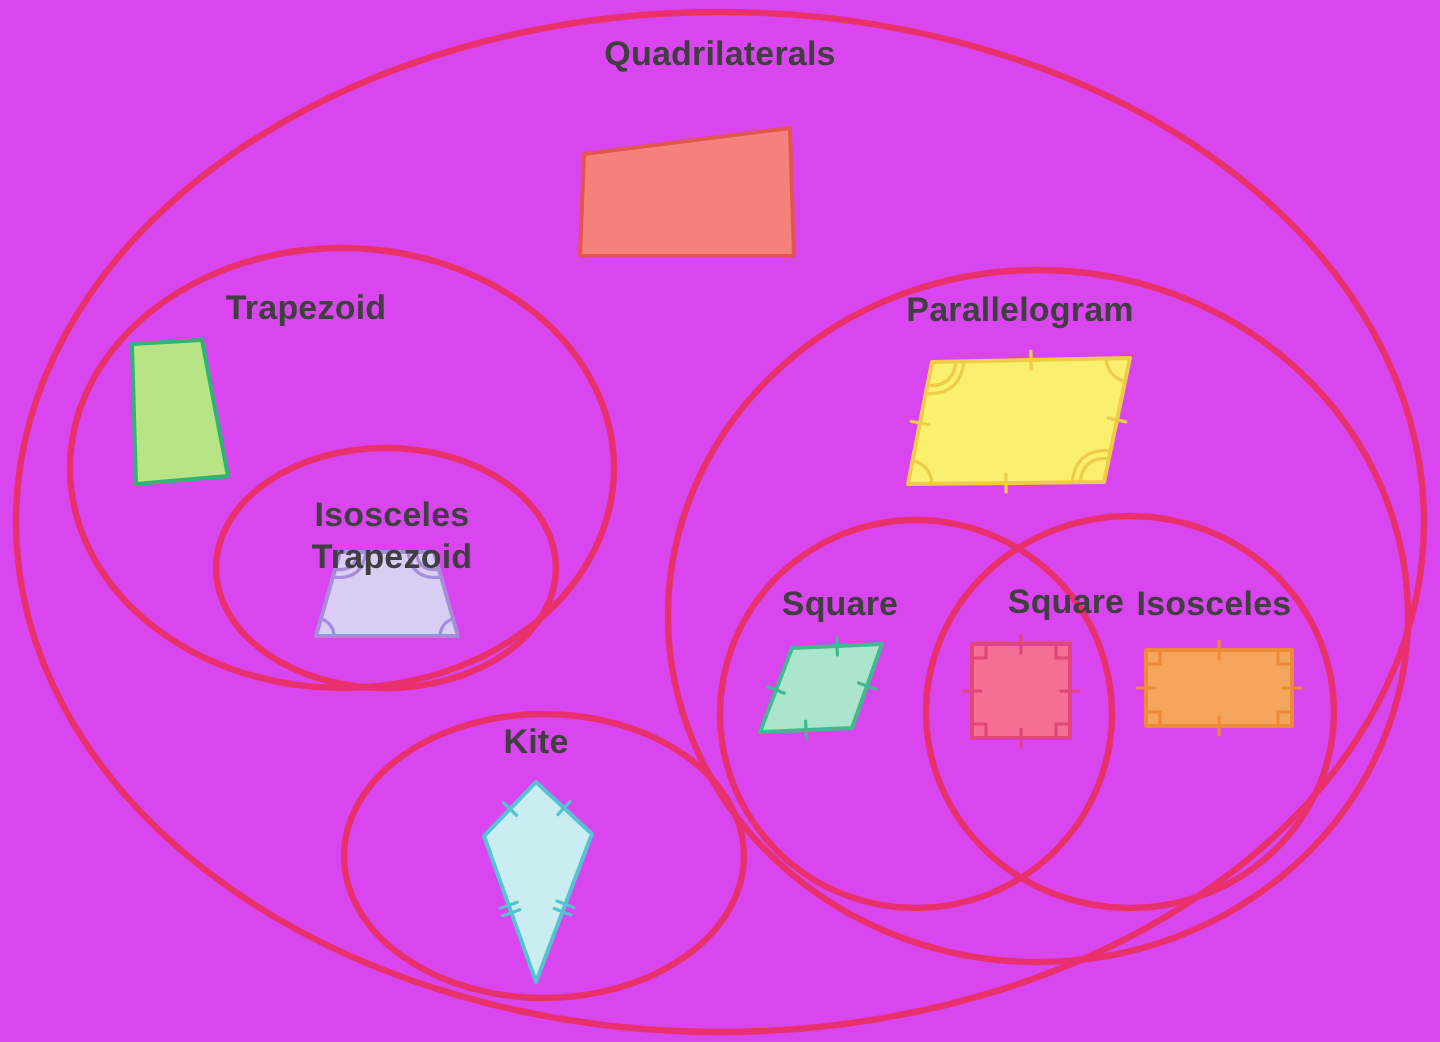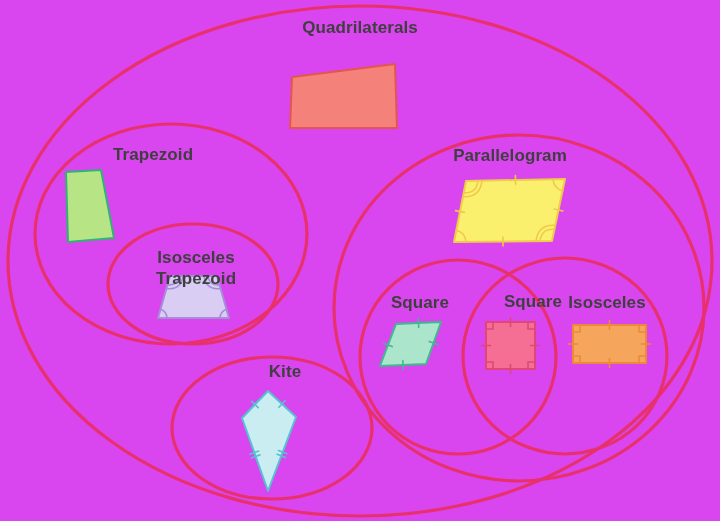--- a/index.html
+++ b/index.html
@@ -104,14 +104,14 @@
     </svg>
 
   <div class="set-label lg" style="left: 360px; top: 27px; color: rgb(63, 63, 63);">Quadrilaterals</div>
   <div class="set-label" style="left: 153px; top: 154px; color: rgb(63, 63, 63);">Trapezoid</div>
   <div class="set-label" style="left: 196px; top: 249px; color: rgb(63, 63, 63); margin-top: 19px;">Isosceles
 Trapezoid</div>
   <div class="set-label" style="left: 510px; top: 155px; color: rgb(63, 63, 63);">Parallelogram</div>
   <div class="set-label" style="left: 420px; top: 302px; color: rgb(63, 63, 63);">Square</div>
   <div class="set-label" style="left: 513px; top: 301px; color: rgb(63, 63, 63); margin-left: 20px;">Square</div>
   <div class="set-label" style="left: 607px; top: 302px; color: rgb(63, 63, 63);">Isosceles</div>
-  <div class="set-label" style="left: 285px; top: 371px; color: rgb(63, 63, 63); text-align: center;">Kite</div>
+  <div class="set-label" style="left: 268px; top: 371px; color: rgb(63, 63, 63); text-align: center;">Kite</div>
 </div>
 
 </body></html>

